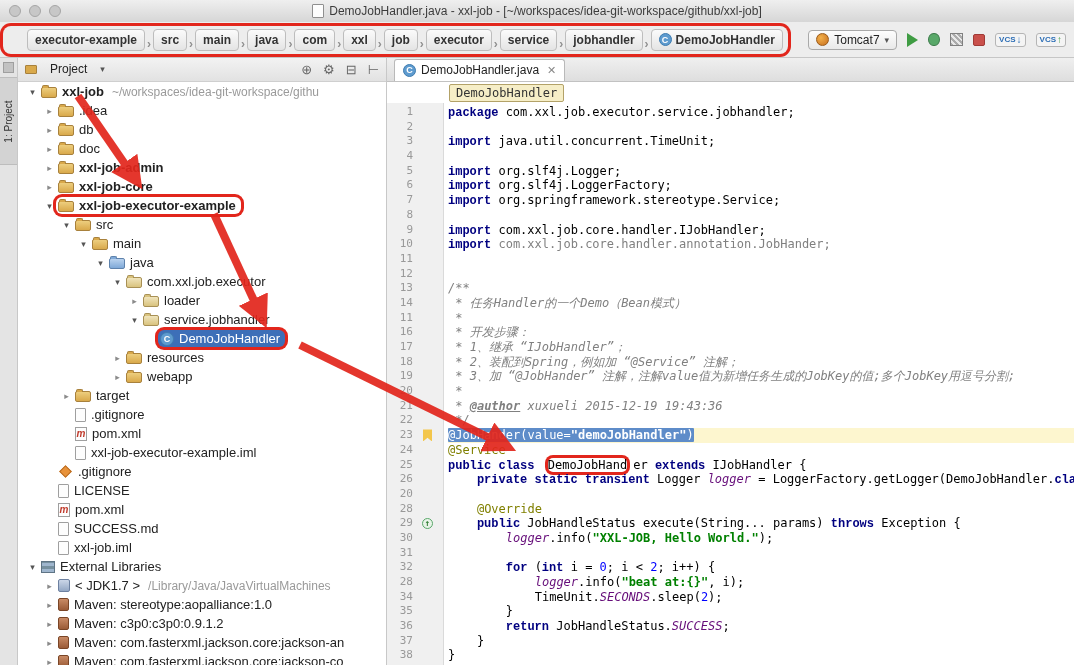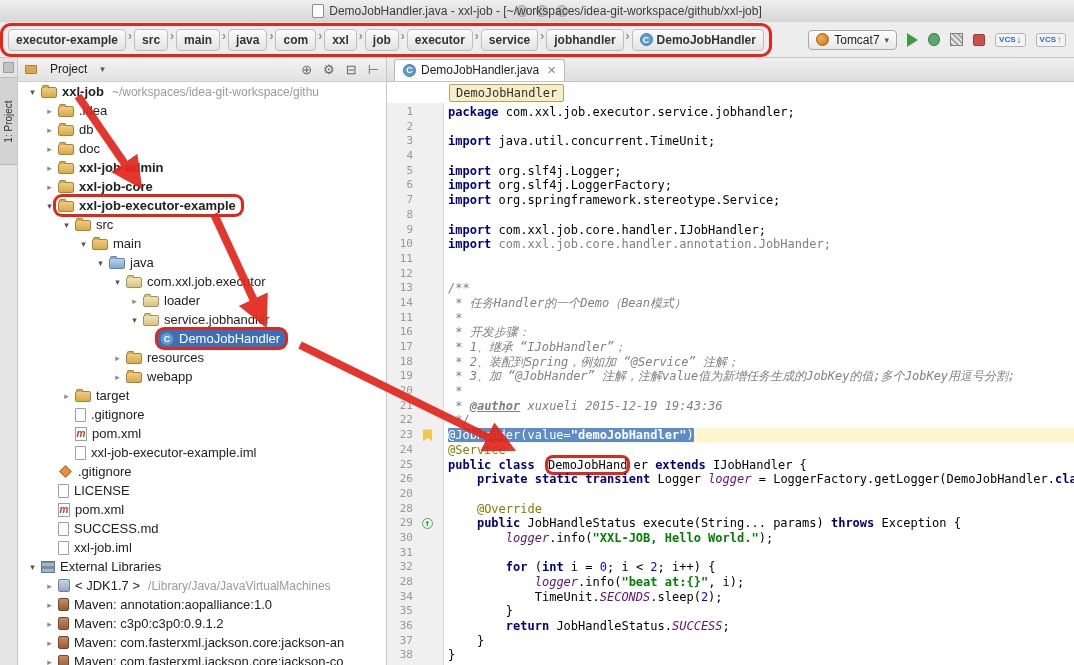--- a/index.html
+++ b/index.html
@@ -2,21 +2,21 @@
 <html><head>
 <meta charset="utf-8">
 <style>
   html,body{margin:0;padding:0;}
   body{width:1074px;height:665px;position:relative;overflow:hidden;background:#fff;
        font-family:"Liberation Sans",sans-serif;}
 
   
   .titlebar{position:absolute;left:0;top:0;right:0;height:22px;
     background:linear-gradient(#EFEFEF,#D6D6D6);border-bottom:1px solid #B5B5B5;
-    display:flex;align-items:center;z-index:2;justify-content:center;}
+    display:flex;align-items:center;z-index:2;}
   .lights{display:flex;gap:8px;margin-left:9px;}
   .light{width:12px;height:12px;border-radius:50%;background:#C7C7C7;border:1px solid #A6A6A6;box-sizing:border-box;}
   .title-wrap{position:absolute;left:0;right:0;display:flex;justify-content:center;align-items:center;gap:5px;pointer-events:none;}
   .doc-ico{width:10px;height:12px;background:#FDFDFD;border:1px solid #8F8F8F;border-radius:1px;}
   .title-text{font-size:12px;color:#3C3C3C;white-space:nowrap;}
 
   
   .navbar{position:absolute;top:22px;left:0;right:0;height:35px;background:#EDEDED;
     border-bottom:1px solid #C6C6C6;display:flex;align-items:center;z-index:3;}
   #crumb-annot{display:flex;align-items:center;margin-left:3px;box-shadow:0 0 0 3px #E2261C;
@@ -101,21 +101,21 @@
   .g-row{height:14.7px;display:flex;align-items:center;}
   .lnum{width:26px;text-align:right;color:#999;font-size:11px;flex:none;}
   .g-ico{width:26px;flex:none;display:flex;align-items:center;justify-content:center;}
   .g-ico.override{color:#2E7D32;font-weight:bold;font-size:9px;border:1px solid #59A869;border-radius:50%;
     width:11px;height:11px;margin-left:9px;background:#E8F3E8;box-sizing:border-box;}
   .g-ico.bookmark{width:9px;height:12px;background:#F3C64B;
     clip-path:polygon(0 0,100% 0,100% 100%,50% 68%,0 100%);margin-left:10px;}
   #code-col{position:absolute;left:61px;top:2px;right:0;white-space:pre;}
   .c-row{height:14.7px;}
   .c-row.hl{background:#FDF6CF;}
-  .kw{color:#000080;font-weight:bold;}
+  .kw{color:#000080;font-weight:bold;font-family:Liberation Mono, monospace;}
   .pl{color:#000;}
   .str{color:#008000;font-weight:bold;}
   .com{color:#808080;font-style:italic;}
   .doctag{color:#808080;font-style:italic;font-weight:bold;text-decoration:underline;}
   .ann{color:#808000;}
   .field{color:#660E7A;font-style:italic;}
   .num{color:#0000FF;}
   .dim{color:#808080;}
   .redbox{box-shadow:0 0 0 3px #E2261C;border-radius:5px;margin:0 6px;}
   .selection{background:#5E8CC9;border-radius:1px;}
@@ -135,21 +135,21 @@
     <span class="light"></span>
   </div>
   <div class="title-wrap">
     <span class="doc-ico"></span>
     <span class="title-text">DemoJobHandler.java - xxl-job - [~/workspaces/idea-git-workspace/github/xxl-job]</span>
   </div>
 </div>
 
 <div class="navbar">
   <div id="crumb-annot">
-    <div id="crumb-list" style="display:flex;align-items:flex-start;">
+    <div id="crumb-list" style="display:flex;align-items:flex-end;margin-left:19px;">
         <span class="crumb">
           <span>executor-example</span>
         </span>
         <span class="crumb-sep">›</span>
         <span class="crumb">
           <span>src</span>
         </span>
         <span class="crumb-sep">›</span>
         <span class="crumb">
           <span>main</span>
@@ -420,21 +420,21 @@
           <span class="row-inner">
             <span class="tic ic-jdk"></span>
             <span class="tlabel">&lt; JDK1.7 &gt;</span>
             <span class="tdetail">/Library/Java/JavaVirtualMachines</span>
           </span>
         </div>
         <div class="tree-row" style="padding-left: 25px;">
           <span class="tw closed">▸</span>
           <span class="row-inner">
             <span class="tic ic-lib"></span>
-            <span class="tlabel">Maven: annotation:aopalliance:1.0</span>
+            <span class="tlabel">Maven: stereotype:aopalliance:1.0</span>
           </span>
         </div>
         <div class="tree-row" style="padding-left: 25px;">
           <span class="tw closed">▸</span>
           <span class="row-inner">
             <span class="tic ic-lib"></span>
             <span class="tlabel">Maven: c3p0:c3p0:0.9.1.2</span>
           </span>
         </div>
         <div class="tree-row" style="padding-left: 25px;">

